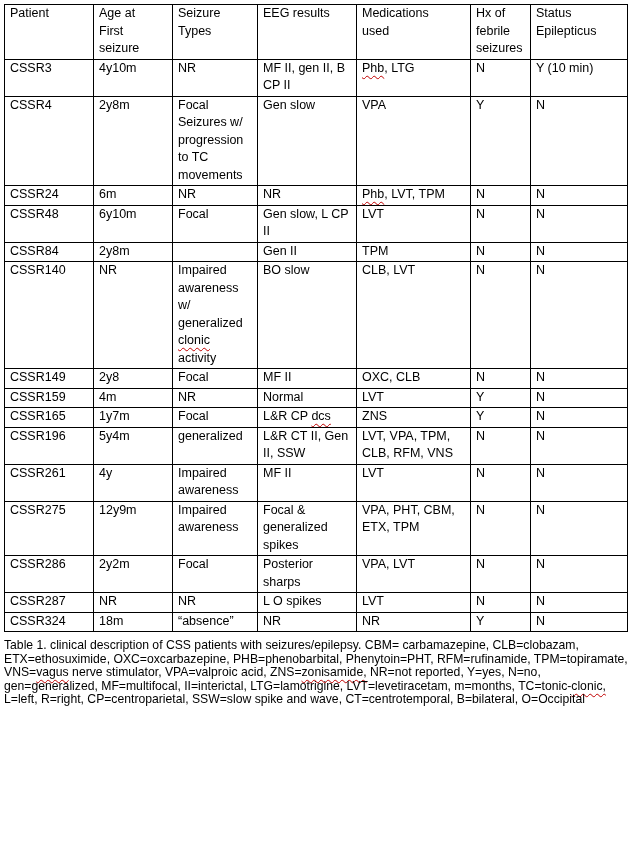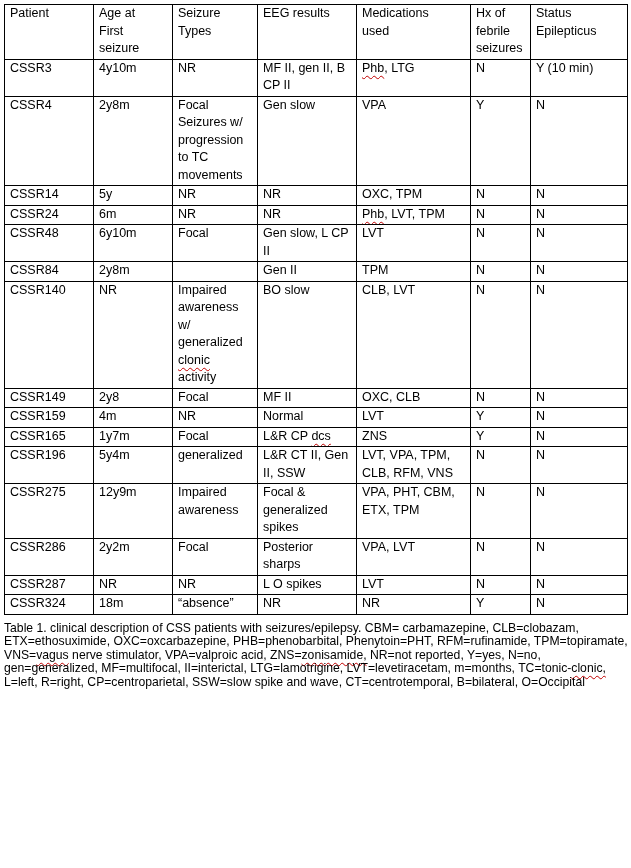--- a/index.html
+++ b/index.html
@@ -93,29 +93,20 @@
 Seizures w/
 progression
 to TC
 movements</span></td>
           <td><span>Gen slow</span></td>
           <td><span>VPA</span></td>
           <td><span>Y</span></td>
           <td><span>N</span></td>
         </tr>
         <tr>
-          <td><span>CSSR14</span></td>
-          <td><span>5y</span></td>
-          <td><span>NR</span></td>
-          <td><span>NR</span></td>
-          <td><span>OXC, TPM</span></td>
-          <td><span>N</span></td>
-          <td><span>N</span></td>
-        </tr>
-        <tr>
           <td><span>CSSR24</span></td>
           <td><span>6m</span></td>
           <td><span>NR</span></td>
           <td><span>NR</span></td>
           <td><span class="spellcheck">Phb</span><span>, LVT, TPM</span></td>
           <td><span>N</span></td>
           <td><span>N</span></td>
         </tr>
         <tr>
           <td><span>CSSR48</span></td>
@@ -178,20 +169,30 @@
           <td><span>N</span></td>
         </tr>
         <tr>
           <td><span>CSSR196</span></td>
           <td><span>5y4m</span></td>
           <td><span>generalized</span></td>
           <td><span>L&amp;R CT II, Gen
 II, SSW</span></td>
           <td><span>LVT, VPA, TPM,
 CLB, RFM, VNS</span></td>
+          <td><span>N</span></td>
+          <td><span>N</span></td>
+        </tr>
+        <tr>
+          <td><span>CSSR261</span></td>
+          <td><span>4y</span></td>
+          <td><span>Impaired
+awareness</span></td>
+          <td><span>MF II</span></td>
+          <td><span>LVT</span></td>
           <td><span>N</span></td>
           <td><span>N</span></td>
         </tr>
         <tr>
           <td><span>CSSR275</span></td>
           <td><span>12y9m</span></td>
           <td><span>Impaired
 awareness</span></td>
           <td><span>Focal &amp;
 generalized

